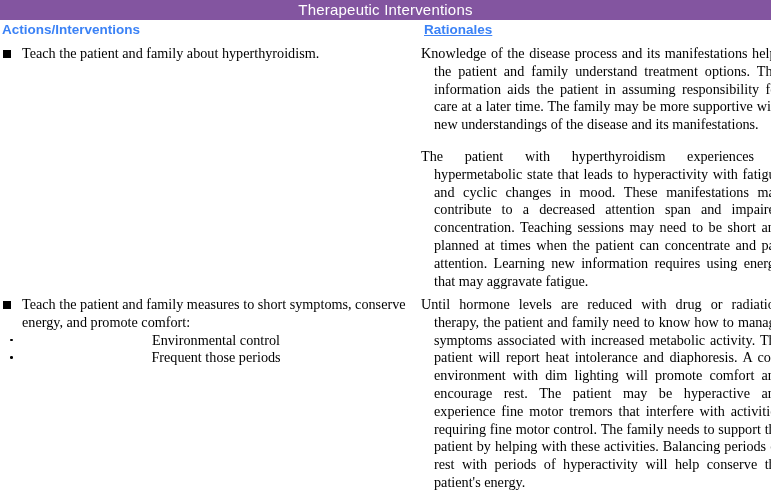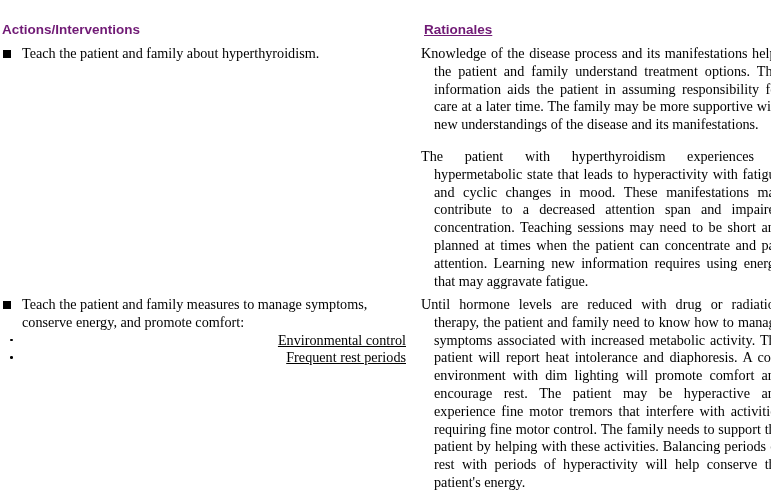--- a/index.html
+++ b/index.html
@@ -51,21 +51,21 @@
     top: 21px;
     width: 771px;
     height: 22px;
   }
   .col-head {
     position: absolute;
     top: 0;
     font-family: "Liberation Sans", sans-serif;
     font-size: 13.5px;
     font-weight: bold;
-    color: #701a75;
+    color: #3b82f6;
     line-height: 18px;
     white-space: nowrap;
   }
   .col-head.left  { left: 2px; }
   .col-head.right { left: 424px; text-decoration: underline; }
 
   
   .table-body {
     position: absolute;
     left: 0;
@@ -119,41 +119,43 @@
   
   .sub-list {
     margin: 0;
     padding: 0;
     list-style: none;
   }
   .sub-list li {
     position: relative;
     padding-left: 17px;
     margin-left: 7px;
-    text-align: right;
-    text-decoration: underline;
+    text-align: center;
   }
   .dot-bullet {
     position: absolute;
     left: 1px;
     top: 7px;
     width: 2.6px;
     height: 2.6px;
     background: #000000;
     border-radius: 50%;
     display: block;
   }
 
   .para { margin: 0; }
 </style>
 </head>
 <body>
 
 <div class="page">
 
+  <div class="title-bar">
+    <span class="title-bar-text">Therapeutic Interventions</span>
+  </div>
 
   <div class="col-heads">
     <div class="col-head left">Actions/Interventions</div>
     <div class="col-head right">Rationales</div>
   </div>
 
   <div class="table-body">
 
     <div class="row" style="height:103px;">
       <div class="cell actions">
@@ -170,30 +172,30 @@
     <div class="row" style="height:148px;">
       <div class="cell rationale">
         <p class="para">The patient with hyperthyroidism experiences a hypermetabolic state that leads to hyperactivity with fatigue and cyclic changes in mood. These manifestations may contribute to a decreased attention span and impaired concentration. Teaching sessions may need to be short and planned at times when the patient can concentrate and pay attention. Learning new information requires using energy that may aggravate fatigue.</p>
       </div>
     </div>
 
     <div class="row" style="height:200px;">
       <div class="cell actions">
         <div class="action-item">
           <span class="sq-bullet"></span>
-          <span class="action-text">Teach the patient and family measures to manage symptoms, conserve energy, and promote comfort:</span>
+          <span class="action-text">Teach the patient and family measures to short symptoms, conserve energy, and promote comfort:</span>
         </div>
         <ul class="sub-list">
           <li>
             <span class="dot-bullet"></span>
             <span>Environmental control</span>
           </li>
           <li>
             <span class="dot-bullet"></span>
-            <span>Frequent rest periods</span>
+            <span>Frequent those periods</span>
           </li>
         </ul>
       </div>
       <div class="cell rationale">
         <p class="para">Until hormone levels are reduced with drug or radiation therapy, the patient and family need to know how to manage symptoms associated with increased metabolic activity. The patient will report heat intolerance and diaphoresis. A cool environment with dim lighting will promote comfort and encourage rest. The patient may be hyperactive and experience fine motor tremors that interfere with activities requiring fine motor control. The family needs to support the patient by helping with these activities. Balancing periods of rest with periods of hyperactivity will help conserve the patient's energy.</p>
       </div>
     </div>
 
   </div>
 </div>

